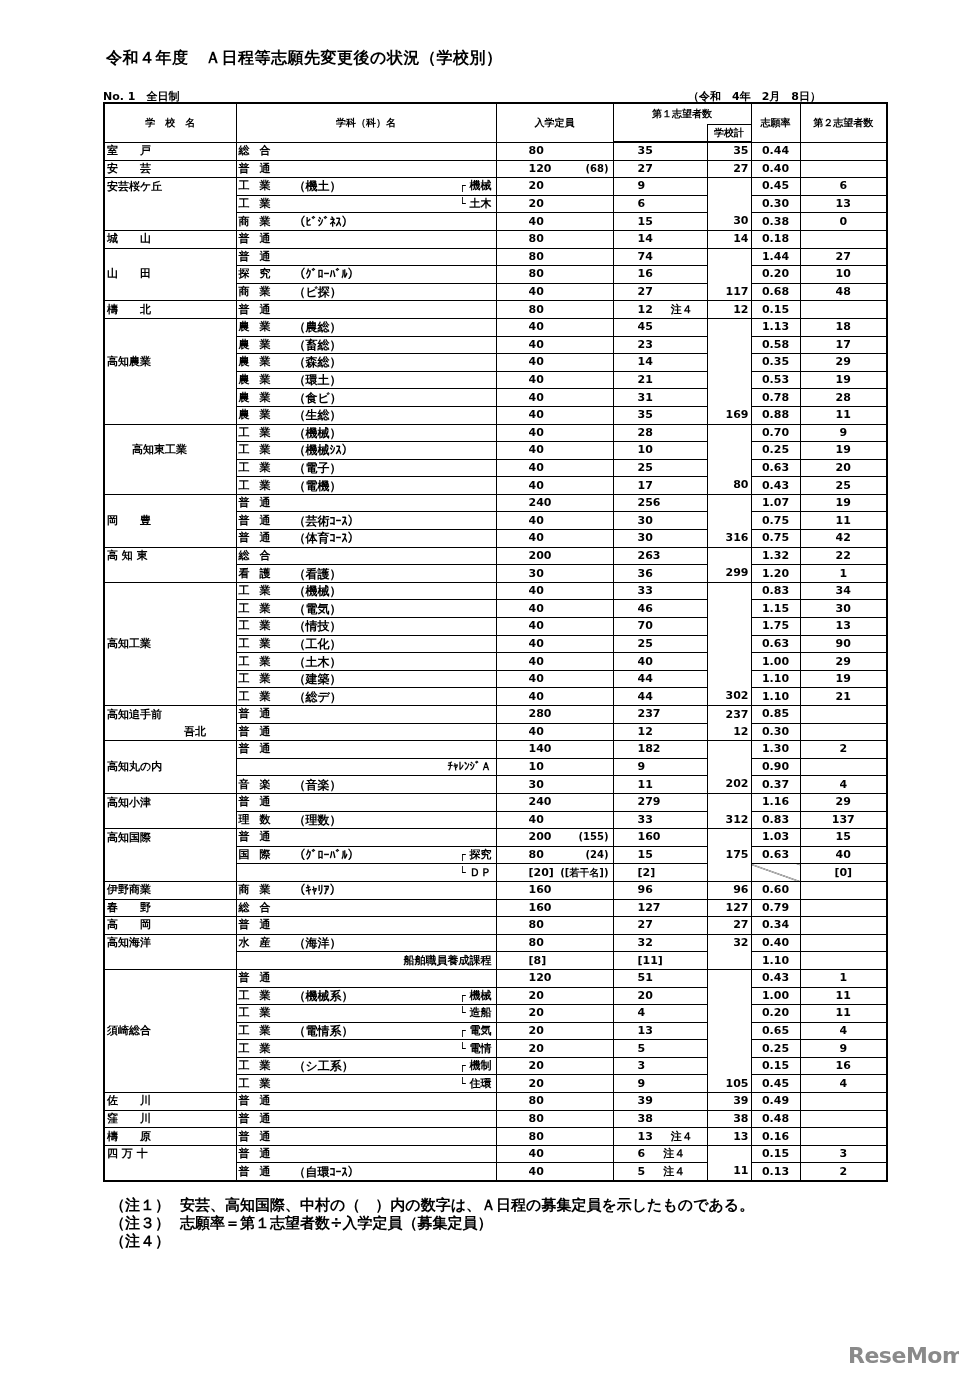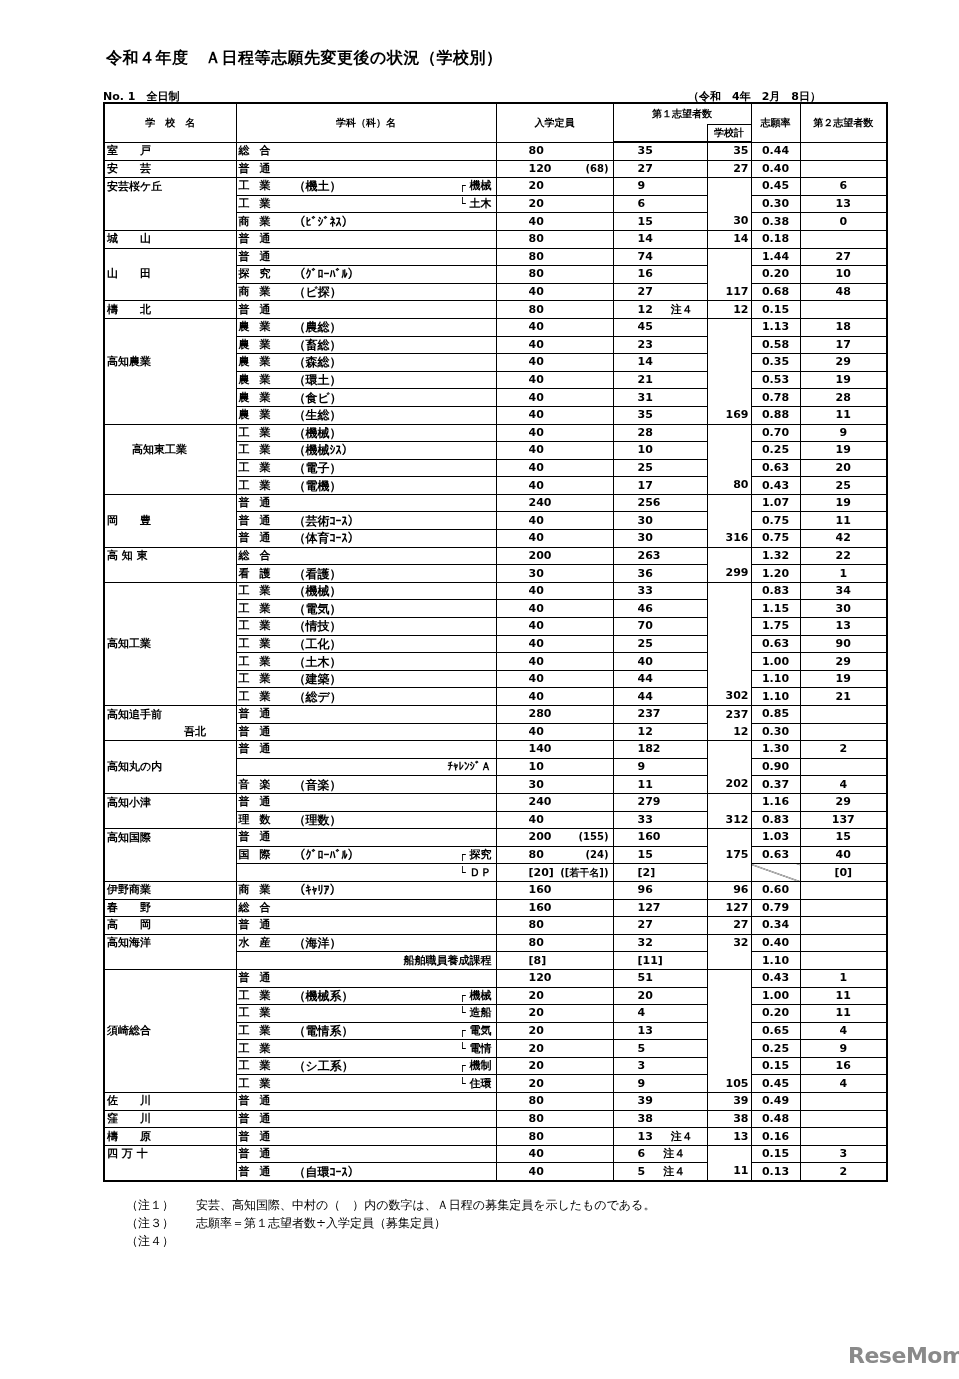--- a/index.html
+++ b/index.html
@@ -15,21 +15,21 @@
   .grp-top td { border-top:2px solid #000; }
   .c-school { text-align:left; }
   .c-num { text-align:center; }
   .c-right { text-align:right; }
   .dept { display:flex; align-items:center; }
   .dept .d1 { width:55px; letter-spacing:10px; }
   .dept .d2 { width:110px; font-size:12px; }
   .dept .d3 { flex:1; text-align:right; padding-right:2px; }
   .capflex { display:flex; justify-content:space-between; padding:0 2px 0 30px; }
   .appflex { display:flex; justify-content:flex-start; gap:18px; padding-left:22px; }
-  .notes { position:absolute; left:126px; top:1196px; font-size:12px; font-weight:normal; line-height:18px; }
+  .notes { position:absolute; left:110px; top:1196px; font-size:15px; font-weight:bold; line-height:18px; }
   .notes .n { display:flex; }
   .notes .nl { width:70px; }
   .logo { position:absolute; left:848px; top:1343px; font-size:22px; font-weight:bold; color:#8a8a8a; font-family:"DejaVu Sans", sans-serif; letter-spacing:-0.5px; }
   .nocell { background:linear-gradient(to top right, transparent calc(50% - 0.6px), #000 50%, transparent calc(50% + 0.6px)); }
 </style>
 </head>
 <body>
 
 <div class="title">令和４年度　Ａ日程等志願先変更後の状況（学校別）</div>
 <div class="subl">No. 1　全日制</div>

